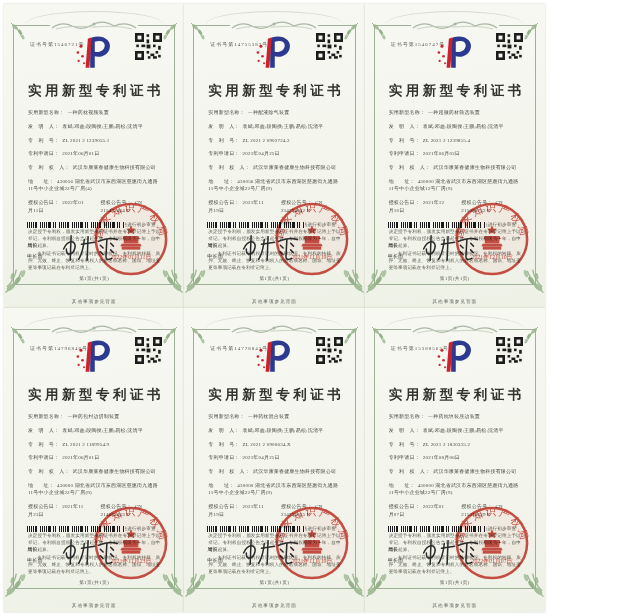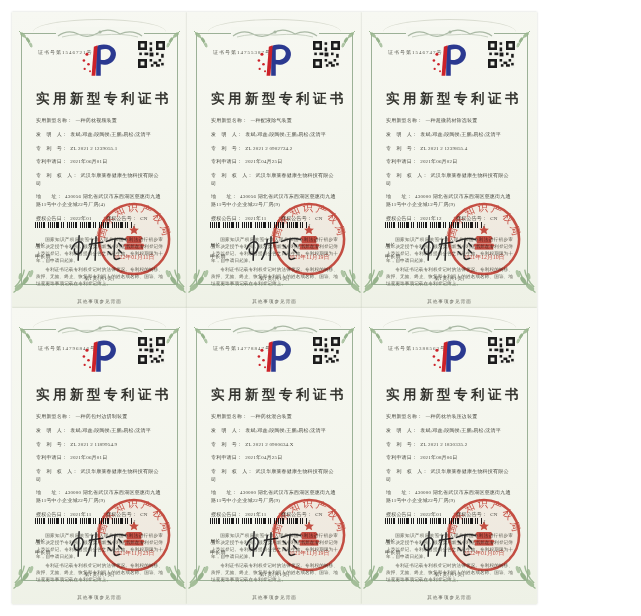--- a/index.html
+++ b/index.html
@@ -1,17 +1,17 @@
 <!DOCTYPE html>
 <html><head>
 <meta charset="utf-8">
 <style>
   * { margin:0; padding:0; box-sizing:border-box; }
   body { width:641px; height:616px; background:#ffffff; font-family:"Liberation Serif","DejaVu Serif",serif; overflow:hidden; }
-  .page { width:549px; height:616px; display:grid; grid-template-columns:repeat(3,1fr); grid-template-rows:repeat(2,1fr); padding:12px; background:#fff; }
+  .page { width:549px; height:616px; display:grid; grid-template-columns:repeat(3,1fr); grid-template-rows:repeat(2,1fr); padding:4px; background:#fff; }
   .cert { position:relative; background:linear-gradient(175deg,#f7f8f2 0%,#f3f5ec 60%,#eef1e6 100%); box-shadow:0 0 2px rgba(120,130,110,.35); overflow:hidden; }
   .cert::before { content:""; position:absolute; top:7px; left:12%; right:12%; height:12px; border-top:1.5px solid #d8dbcf; border-radius:50% 50% 0 0 / 100% 100% 0 0; }
   .frame { position:absolute; left:9px; right:9px; top:21px; bottom:23px; border:1px solid #9cb197; padding:6px 14px 0 14px; }
   
   .orn { position:absolute; pointer-events:none; }
   .orn-top { top:-7px; left:50%; transform:translateX(-50%); width:88px; height:12px; background:#f5f7f0; }
   .orn-c { width:24px; height:24px; opacity:.85; }
   .orn-tl { top:-5px; left:-5px; }
   .orn-tr { top:-5px; right:-5px; transform:scaleX(-1); }
   .orn-bl { bottom:-7px; left:-7px; transform:scaleY(-1) scale(1.35); }

